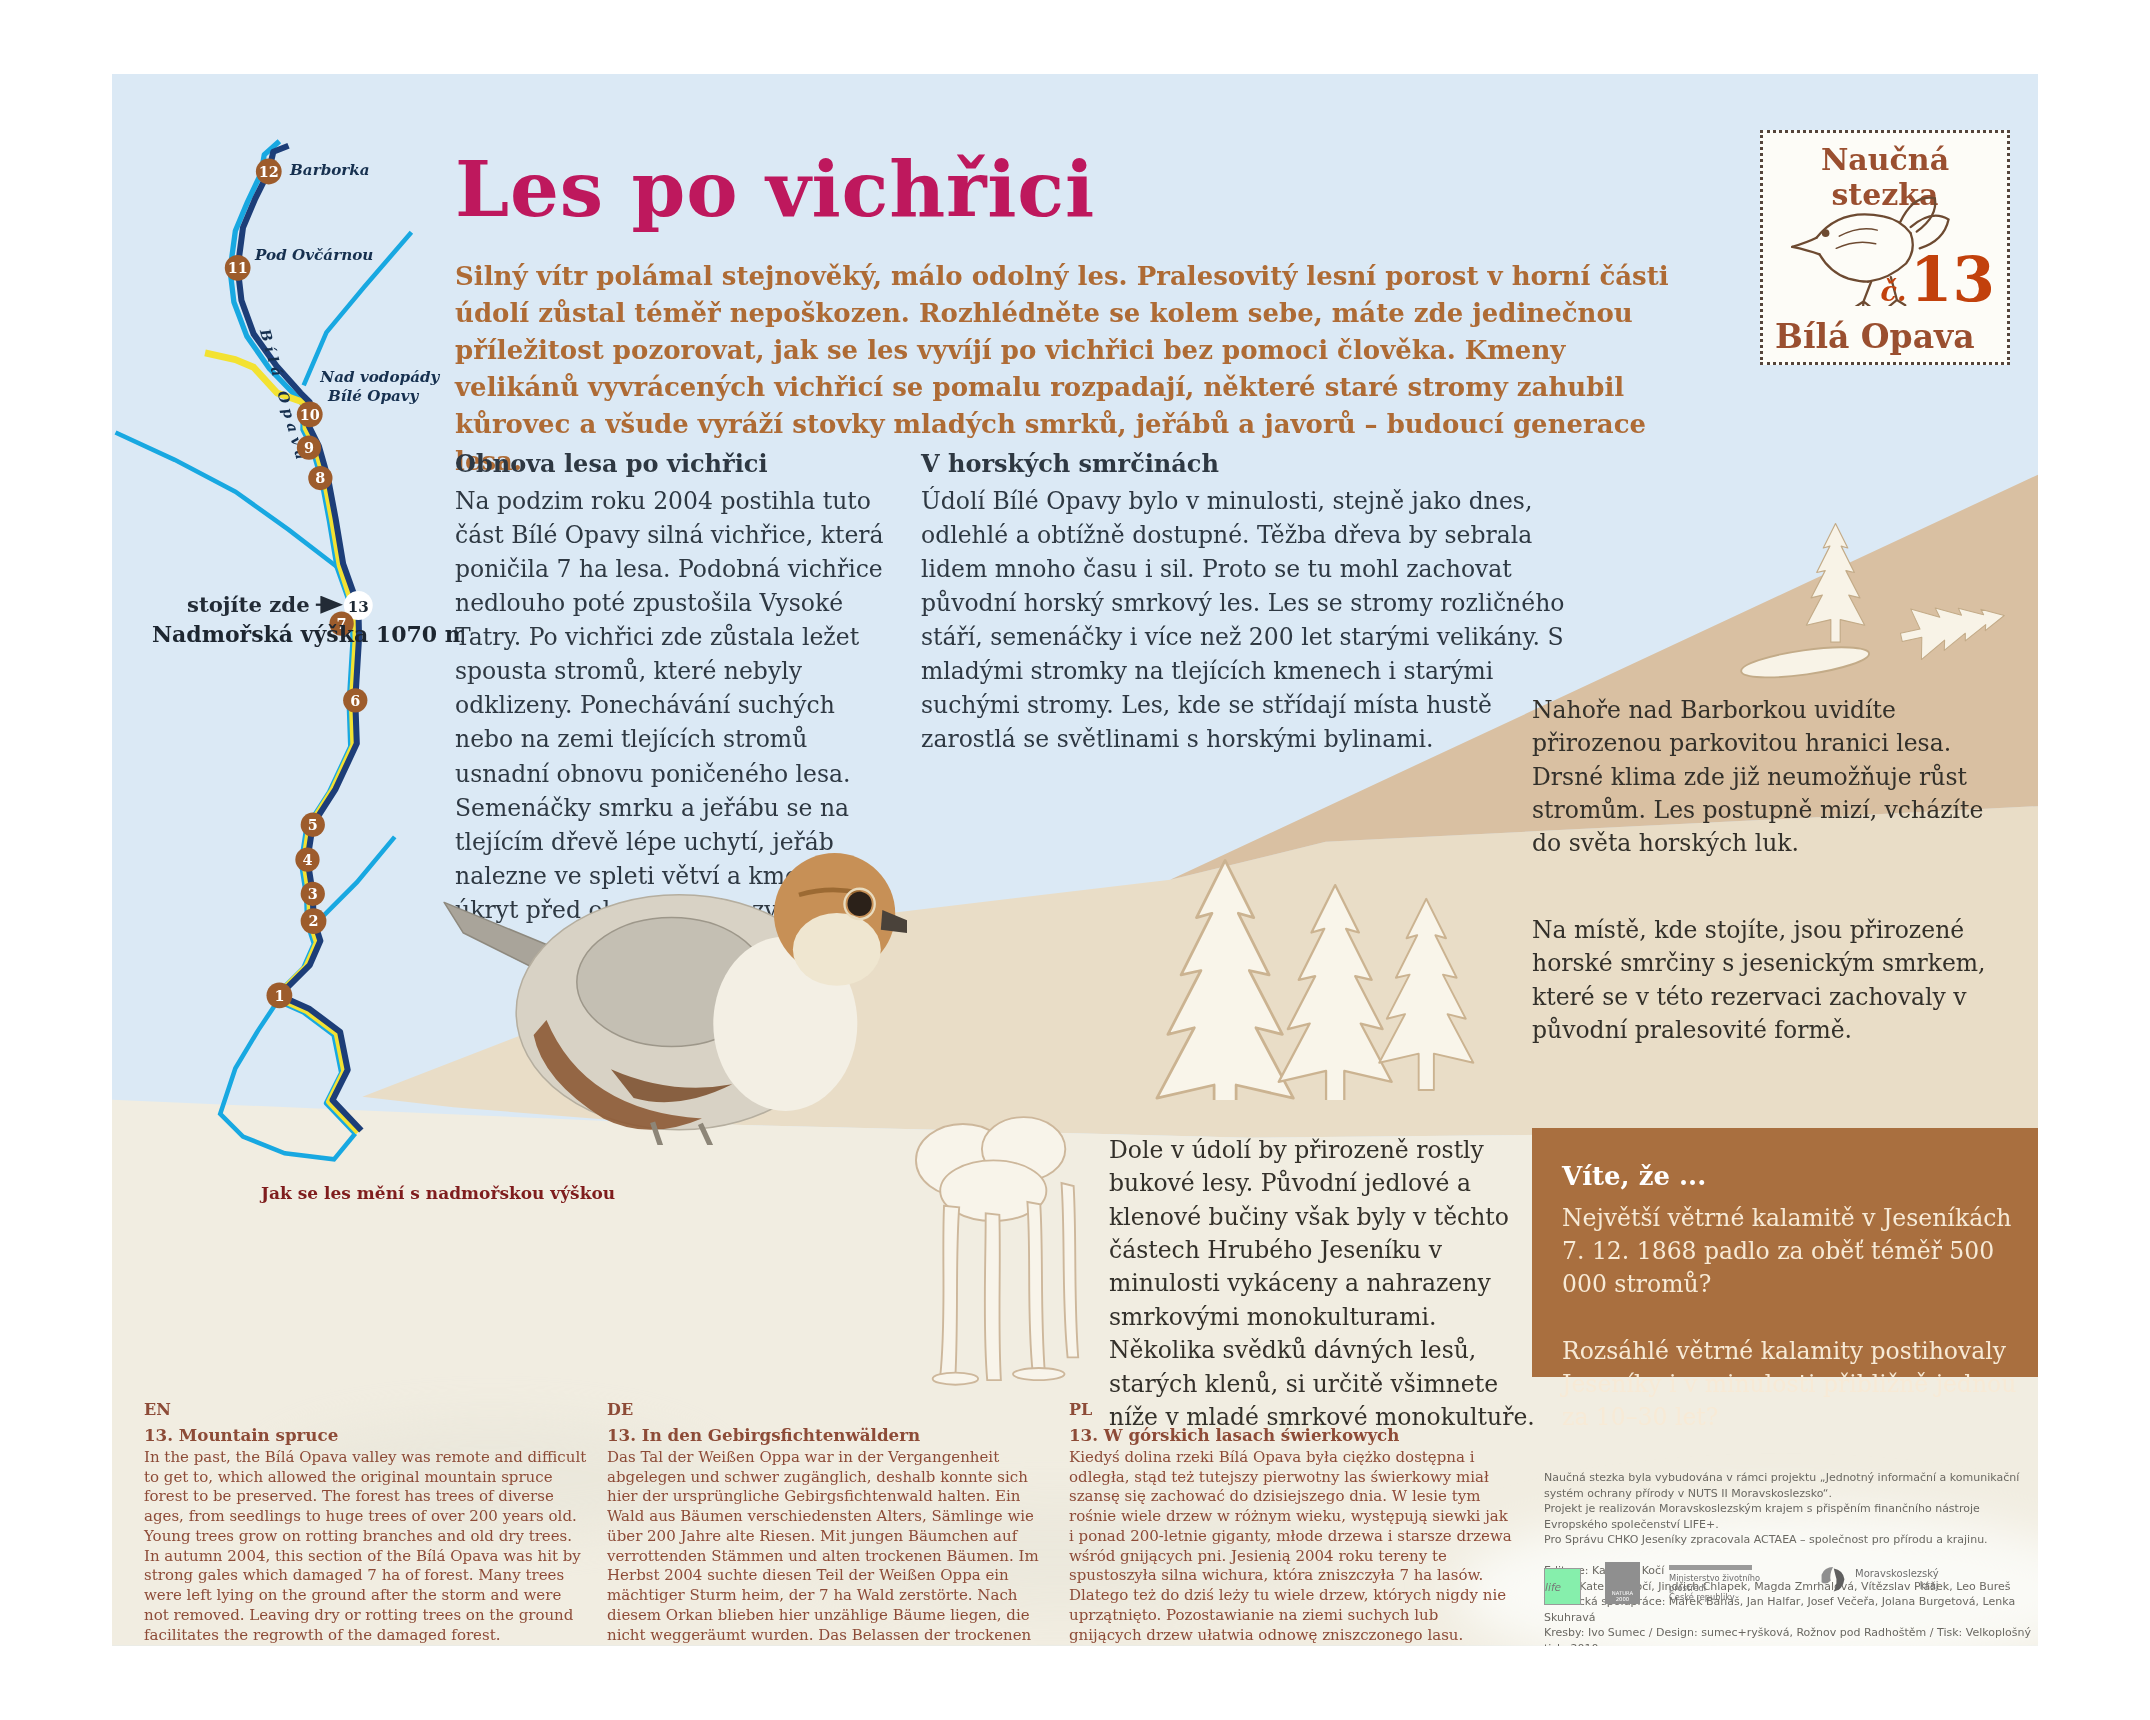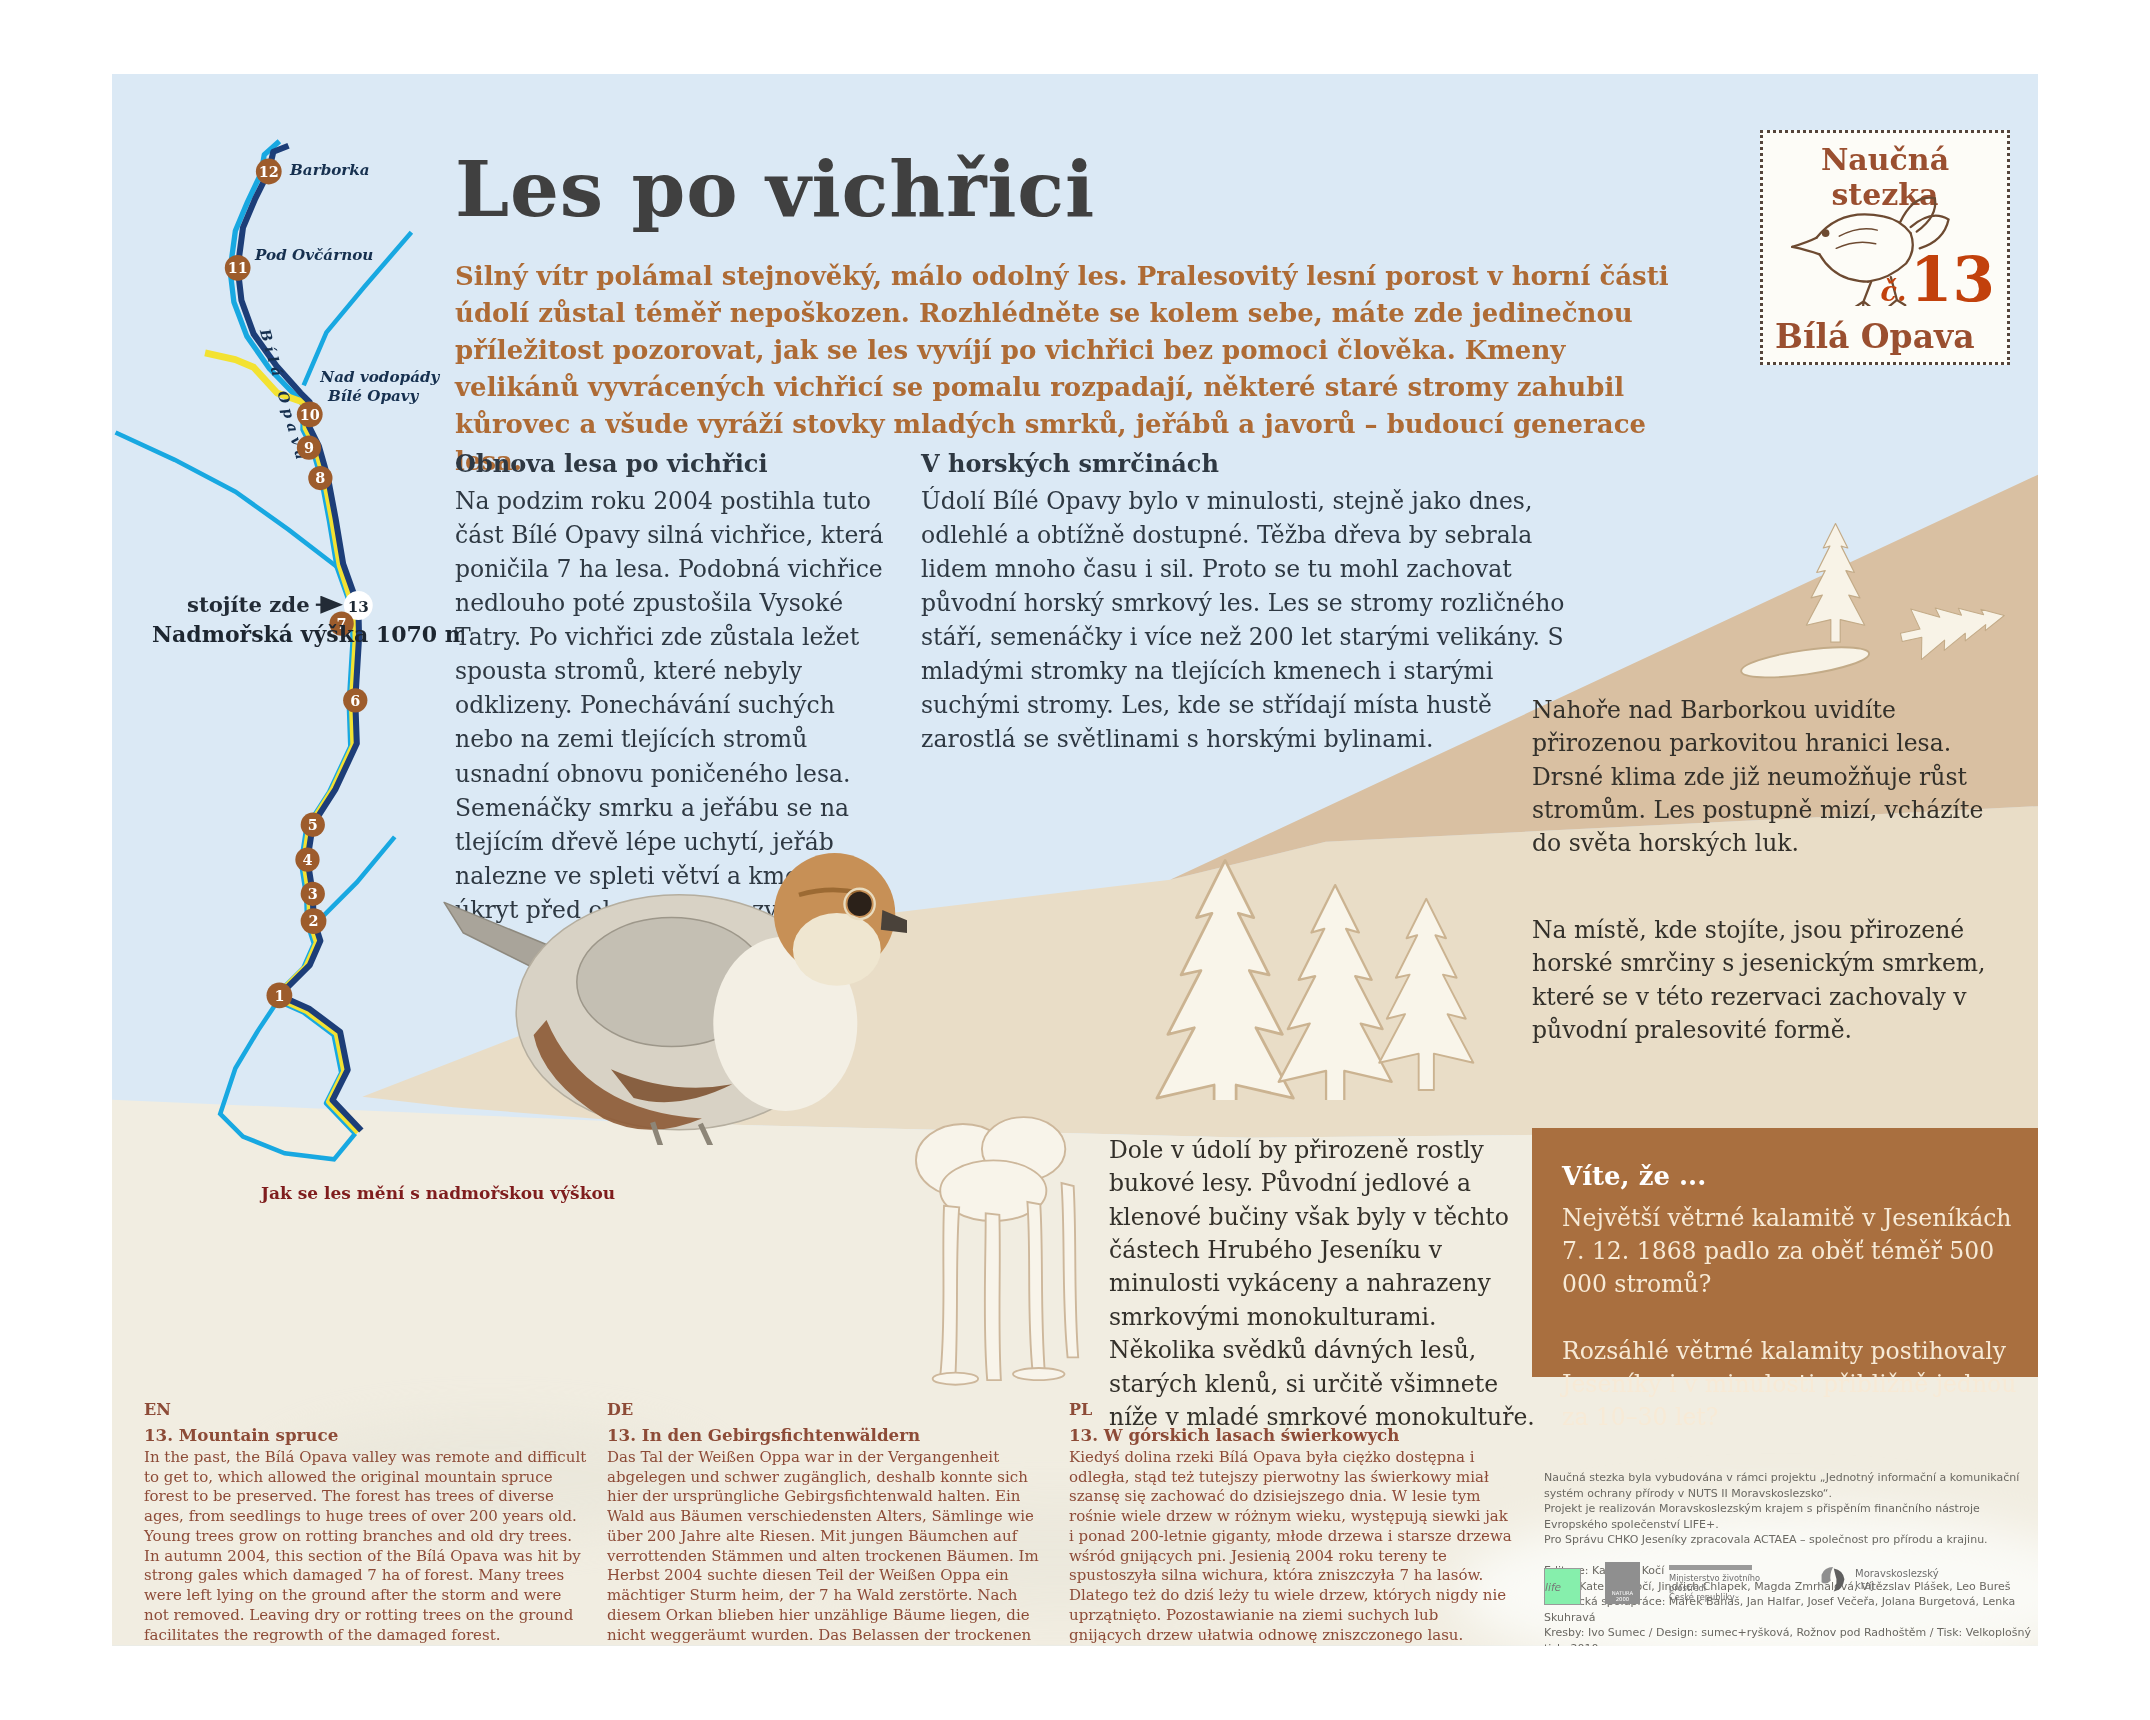--- a/index.html
+++ b/index.html
@@ -1,21 +1,21 @@
 <!DOCTYPE html>
 <html style="font-size:12px"><head>
 <meta charset="utf-8">
 <style>
   html,body{margin:0;padding:0;}
   body{width:2151px;height:1721px;background:#ffffff;position:relative;overflow:hidden;
        font-family:"DejaVu Serif",serif;}
   .abs{position:absolute;}
   .panel{position:absolute;left:112px;top:74px;width:1926px;height:1572px;background:#dbe9f5;overflow:hidden;}
   .bg{position:absolute;left:0;top:0;}
-  .title{position:absolute;left:343px;top:70px;font-size:77px;font-weight:bold;color:#404040;letter-spacing:0.8px;margin:0;text-align:right;}
+  .title{position:absolute;left:343px;top:70px;font-size:77px;font-weight:bold;color:#be185d;letter-spacing:0.8px;margin:0;text-align:right;}
   .intro{position:absolute;left:343px;top:184px;width:1229px;font-size:26px;font-weight:bold;
          color:#ae6b35;line-height:1.42;margin:0;}
   .colhead{position:absolute;font-size:24px;font-weight:bold;color:#2e3842;margin:0;}
   .colbody{position:absolute;font-size:23.5px;color:#2e3842;line-height:1.45;margin:0;}
   .note{position:absolute;font-size:23.5px;color:#33302a;line-height:1.42;margin:0;}
   .stamp{position:absolute;left:1648px;top:56px;width:250px;height:235px;background:#fdfcf7;
          border:3.8px dotted #54443a;box-sizing:border-box;}
   .stamp-top{position:absolute;left:0;top:9px;width:100%;text-align:center;font-size:30px;font-weight:bold;color:#9a4f30;}
   .stamp-no{position:absolute;right:12px;bottom:47px;color:#c2410c;}
   .stamp-c{font-size:27px;font-style:italic;font-weight:bold;}
@@ -274,21 +274,21 @@
     <div class="logo" style="left:125px;top:3px;width:129px;">
       <div style="width:83px;height:4.6px;background:#9a9a9a;margin-bottom:4.6px;"></div>
       <div class="tinytxt">Ministerstvo životního prostředí</div>
       <div class="tinytxt">České republiky</div>
     </div>
     <div class="logo" style="left:273px;top:1.5px;display:flex;align-items:center;gap:6px;">
       <svg width="32" height="32" viewBox="0 0 42 42">
         <path d="M6,14 Q10,4 21,4 Q16,14 18,22 Q12,28 6,24 Z" fill="#8f8f8f"></path>
         <path d="M22,6 Q34,8 36,20 Q34,34 22,36 Q28,24 24,14 Z" fill="#5f5f5f"></path>
       </svg>
-      <div class="tinytxt" style="font-size:10px;">
+      <div class="tinytxt" style="font-size:10px;text-align:right;">
         <div>Moravskoslezský</div>
         <div>kraj</div>
       </div>
     </div>
 
   </div>
 
 </div>
 
 

